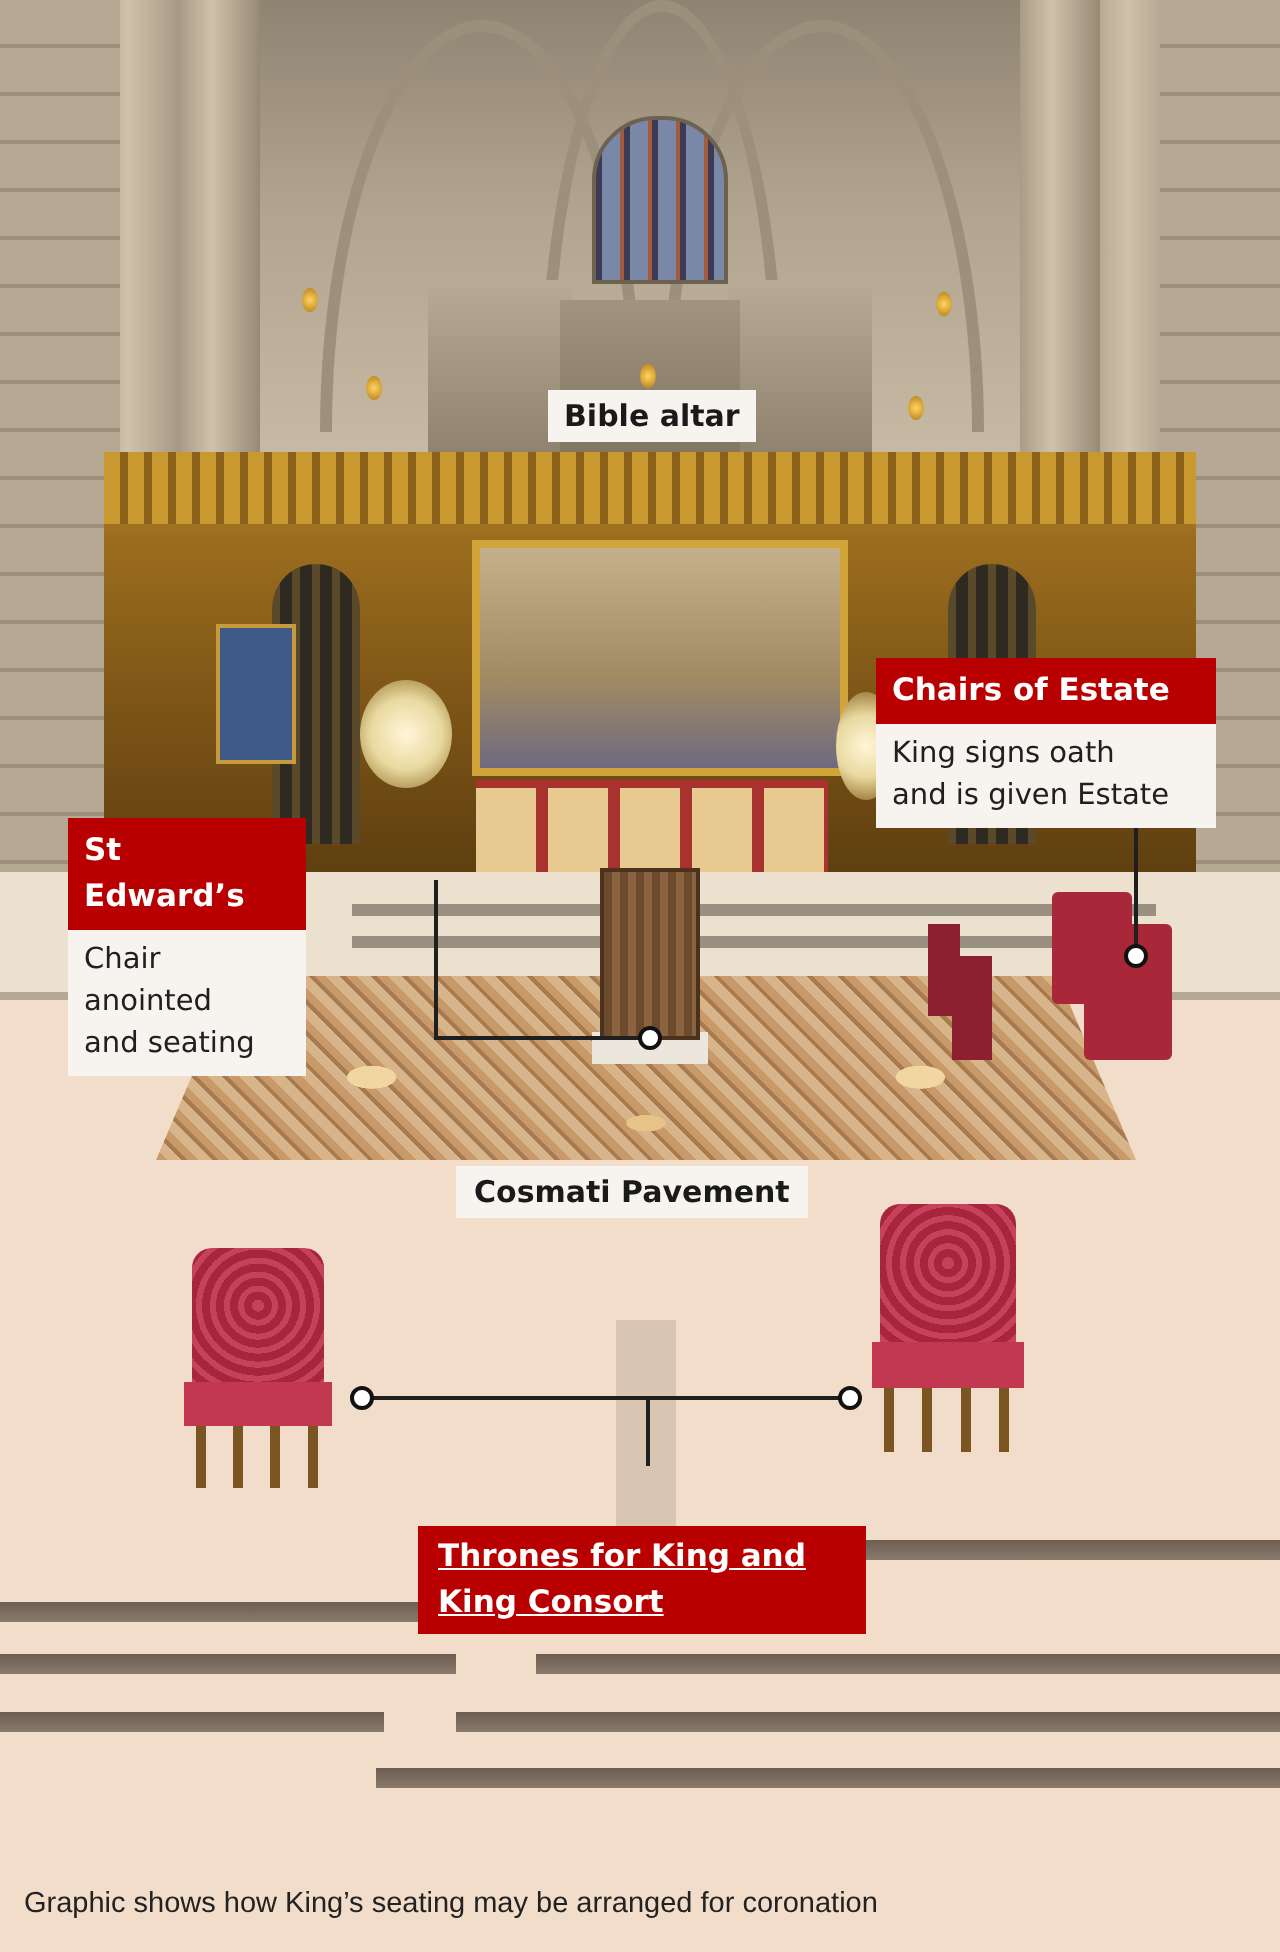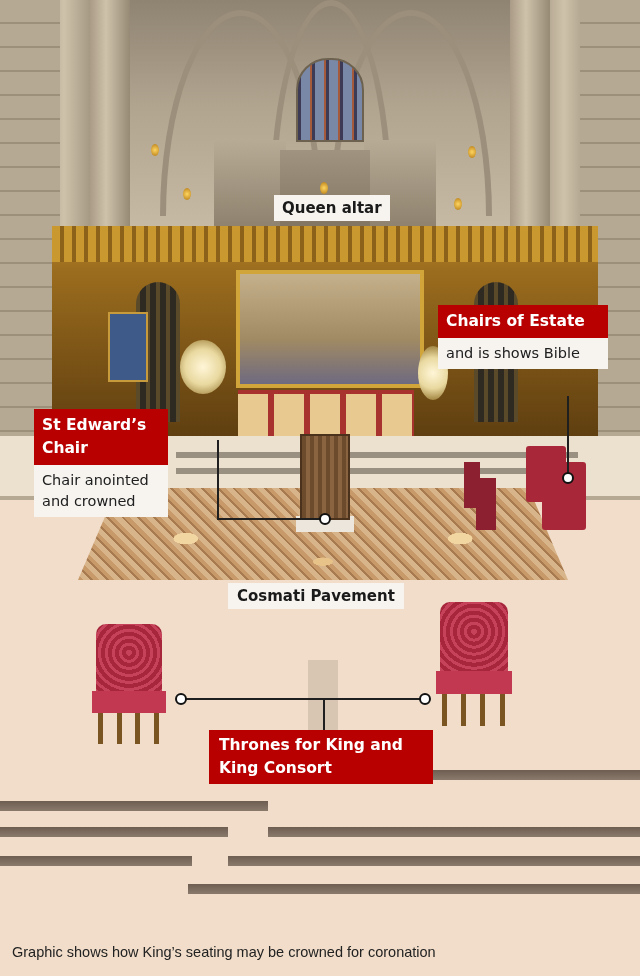--- a/index.html
+++ b/index.html
@@ -153,41 +153,41 @@
   <div class="dot" style="left:319px;top:513px;"></div>
 
   <div class="line" style="left:567px;top:396px;width:2px;height:78px;"></div>
   <div class="dot" style="left:562px;top:472px;"></div>
 
   <div class="line" style="left:182px;top:698px;width:244px;height:2px;"></div>
   <div class="line" style="left:323px;top:699px;width:2px;height:34px;"></div>
   <div class="dot" style="left:175px;top:693px;"></div>
   <div class="dot" style="left:419px;top:693px;"></div>
 
-  <div class="tag tag-plain" style="left:274px;top:195px;">Queen altar</div>
+  <div class="tag tag-plain" style="left:274px;top:195px;">Bible altar</div>
 
   <div style="position:absolute;left:438px;top:305px;width:170px;">
-    <div class="tag tag-red" style="position:static;white-space:nowrap;">Chairs of Estate</div>
+    <div class="tag tag-red" style="position:static;white-space:nowrap;margin-top:24px;">Chairs of Estate</div>
     <div class="tag tag-sub" style="position:static;">
-      <div>and is shows Bible</div>
+      <div>King signs oath</div>
+      <div>and is given Estate</div>
     </div>
   </div>
 
-  <div style="position:absolute;left:34px;top:409px;width:134px;">
+  <div style="position:absolute;left:34px;top:409px;width:119px;">
     <div class="tag tag-red" style="position:static;">
       <div>St Edward’s</div>
-      <div>Chair</div>
     </div>
     <div class="tag tag-sub" style="position:static;">
       <div>Chair anointed</div>
-      <div>and crowned</div>
+      <div>and seating</div>
     </div>
   </div>
 
   <div class="tag tag-plain" style="left:228px;top:583px;padding:3px 9px;text-align:center;">Cosmati Pavement</div>
 
-  <div class="tag tag-red" style="left:209px;top:730px;width:204px;padding:4px 10px;">
+  <div class="tag tag-red" style="left:209px;top:763px;width:204px;padding:4px 10px;text-decoration:underline;">
     <div>Thrones for King and</div>
     <div>King Consort</div>
   </div>
 
-  <div class="caption">Graphic shows how King’s seating may be crowned for coronation</div>
+  <div class="caption">Graphic shows how King’s seating may be arranged for coronation</div>
 </div>
 
 </body></html>

